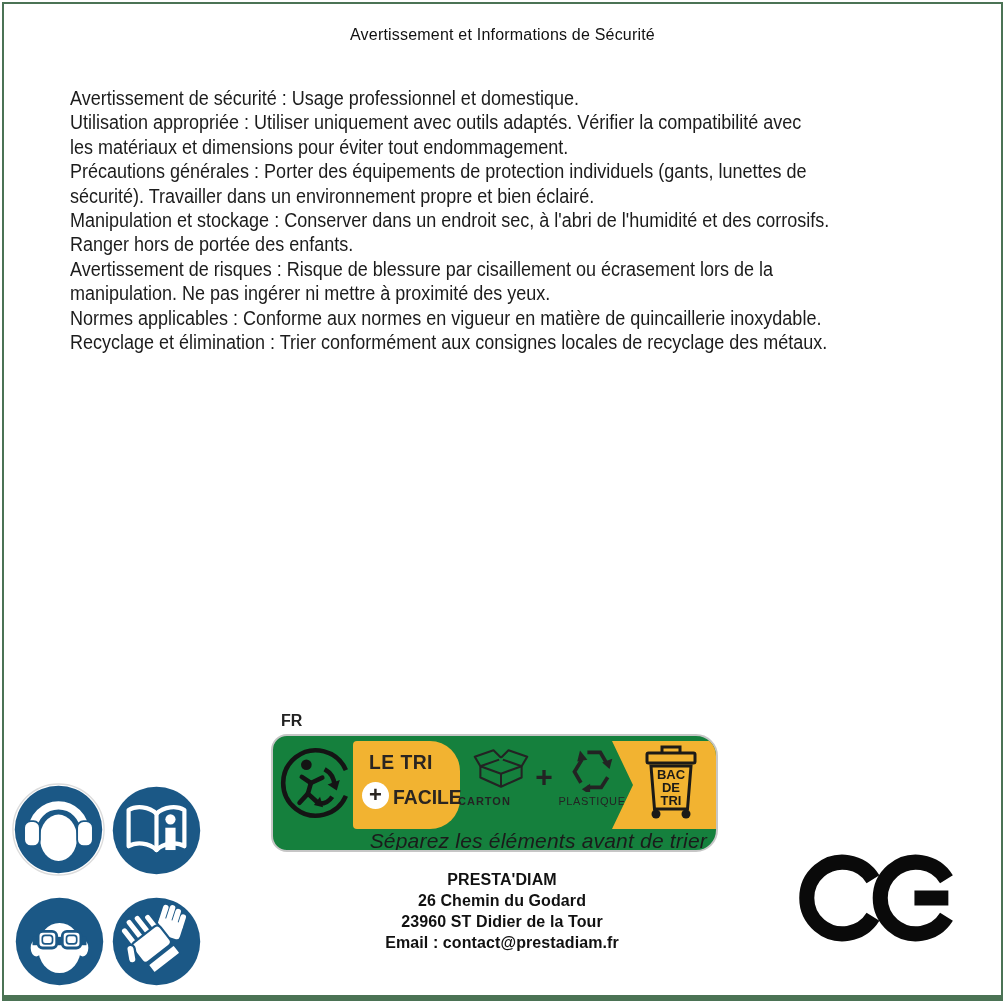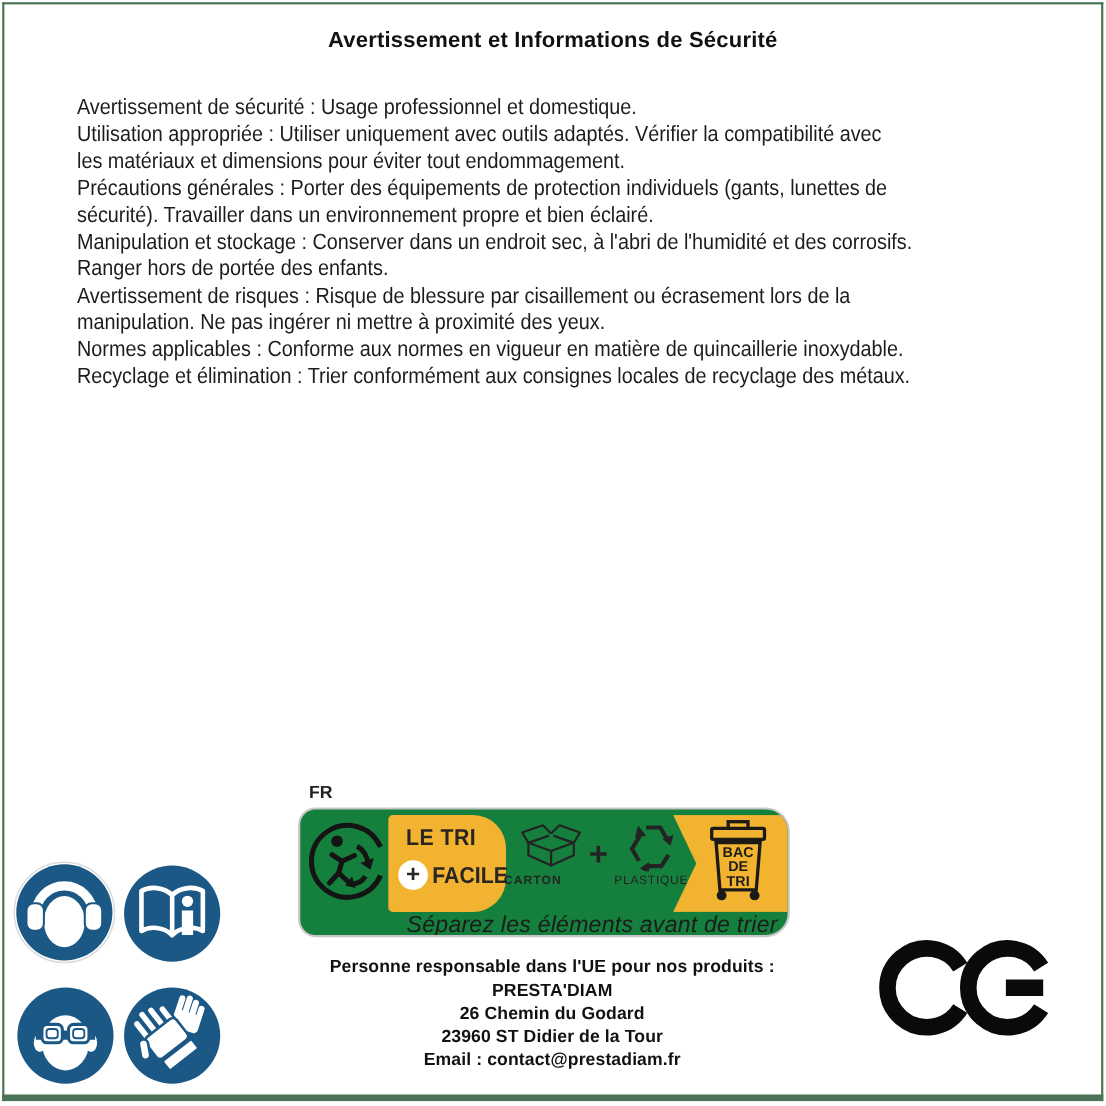--- a/index.html
+++ b/index.html
@@ -5,21 +5,21 @@
   html,body{margin:0;padding:0;background:#fff;}
   .sheet{position:relative;width:1005px;height:1005px;background:#fff;overflow:hidden;
          font-family:"Liberation Sans","DejaVu Sans",sans-serif;color:#1a1a1a;}
   
   .b-top{position:absolute;left:2px;right:2px;top:2px;height:2px;background:#4B7355;}
   .b-left{position:absolute;left:2px;top:2px;bottom:4px;width:2px;background:#4B7355;}
   .b-right{position:absolute;right:2px;top:2px;bottom:4px;width:2px;background:#4B7355;}
   .b-bottom{position:absolute;left:2px;right:2px;bottom:4px;height:6px;background:#4B7355;}
 
   .title{position:absolute;top:26px;left:0;width:100%;text-align:center;
-         font-size:20px;font-weight:bold;letter-spacing:.2px;color:#111;}
+         font-size:16px;font-weight:normal;letter-spacing:.2px;color:#111;}
 
   .bodytext{position:absolute;left:70px;top:86px;font-size:20px;line-height:24.4px;
             transform:scaleX(.9);transform-origin:0 0;white-space:nowrap;color:#1c1c1c;}
 
   .fr{position:absolute;left:267px;top:712px;font-size:16px;font-weight:bold;color:#222;margin-left:14px;}
 
   .tri{position:absolute;left:271px;top:734px;width:443px;height:114px;background:#15803d;
        border:2px solid #c6c6c6;border-radius:16px 22px 22px 16px;overflow:hidden;}
   .yellow1{position:absolute;left:80px;top:5px;width:107px;height:88px;background:#F2B331;
            border-radius:4px 30px 30px 4px;}
@@ -145,21 +145,20 @@
         <text x="29" y="34">BAC</text>
         <text x="29" y="47">DE</text>
         <text x="29" y="60">TRI</text>
       </g>
     </svg>
 
     <div class="tagline">Séparez les éléments avant de trier</div>
   </div>
 
   <div class="resp">
-    <div>Personne responsable dans l'UE pour nos produits :</div>
     <div>PRESTA'DIAM</div>
     <div>26 Chemin du Godard</div>
     <div>23960 ST Didier de la Tour</div>
     <div>Email : contact@prestadiam.fr</div>
   </div>
 
   <svg class="ce" width="162" height="100" viewBox="0 0 172 100">
     <g fill="none" stroke="#0a0a0a" stroke-width="16">
       <path d="M86,30 A38,38 0 1 0 86,70"></path>
       <path d="M164,30 A38,38 0 1 0 164,70"></path>

